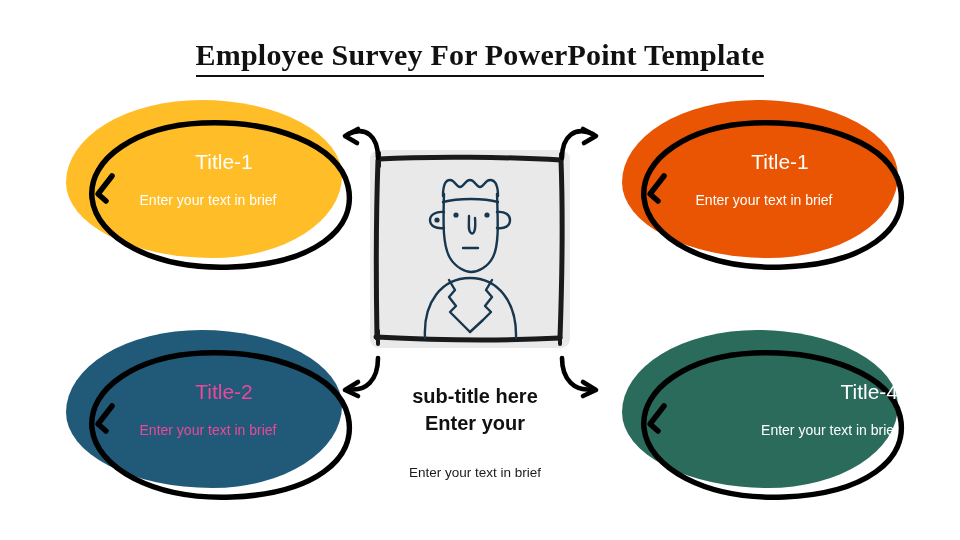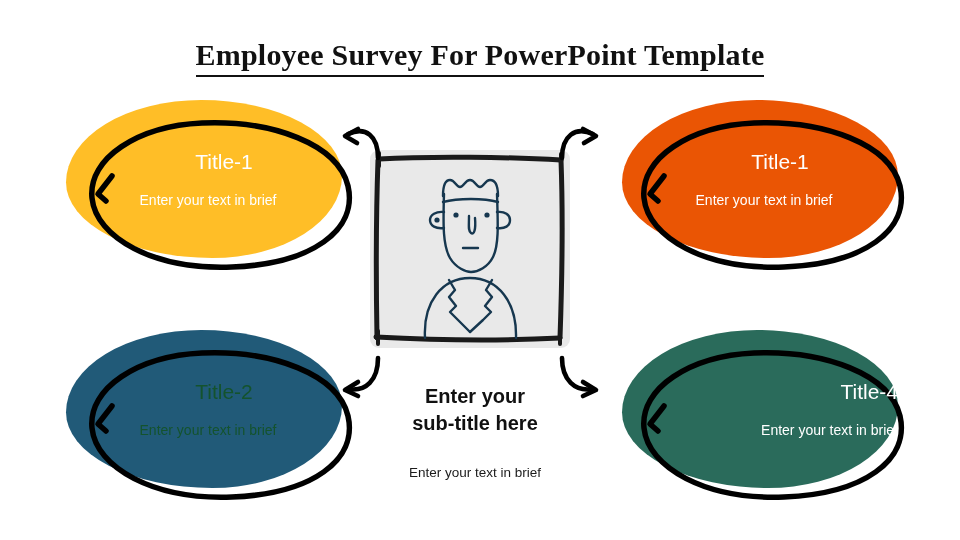--- a/index.html
+++ b/index.html
@@ -171,21 +171,21 @@
       <div class="t2">Enter your text in brief</div>
     </div>
   </div>
 
   <div class="blob" id="blob-2">
     <div class="fill" style="background: rgb(33, 90, 120);"></div>
     <svg class="sketch" viewBox="0 0 290 168">
       <path d="M16,92 C12,52 62,20 126,17 C196,14 262,38 272,80 C282,124 236,158 156,161 C78,164 20,132 16,92 Z" fill="none" stroke="#000000" stroke-width="5.5" stroke-linecap="round" transform="translate(10,6)"></path>
       <path d="M36,70 L22,88 L30,95" fill="none" stroke="#000000" stroke-width="5.5" stroke-linecap="round" stroke-linejoin="round" transform="translate(10,6)"></path>
     </svg>
-    <div class="txt" style="color: #14532d;">
+    <div class="txt" style="color: #ec4899;">
       <div class="t1">Title-2</div>
       <div class="t2">Enter your text in brief</div>
     </div>
   </div>
 
   <div class="blob" id="blob-3">
     <div class="fill" style="background: rgb(234, 85, 4);"></div>
     <svg class="sketch" viewBox="0 0 290 168">
       <path d="M16,92 C12,52 62,20 126,17 C196,14 262,38 272,80 C282,124 236,158 156,161 C78,164 20,132 16,92 Z" fill="none" stroke="#000000" stroke-width="5.5" stroke-linecap="round" transform="translate(6,6)"></path>
       <path d="M36,70 L22,88 L30,95" fill="none" stroke="#000000" stroke-width="5.5" stroke-linecap="round" stroke-linejoin="round" transform="translate(6,6)"></path>
@@ -246,22 +246,22 @@
         <circle cx="117" cy="65" r="2.6" fill="#16374F" stroke="none"></circle>
 
         <path d="M99,66 C99,76 98,81 101,83 C104,85 106,80 105,68"></path>
 
         <path d="M93,98 L108,98"></path>
       </g>
     </svg>
   </div>
 
   <div id="center-subtitle">
+    <div>sub-title here</div>
     <div>Enter your</div>
-    <div>sub-title here</div>
   </div>
   <div id="center-desc">Enter your text in brief</div>
 
   <svg id="arrows" viewBox="0 0 960 540">
 
     <g>
       <path d="M378,158 C378,136 366,126 348,134" fill="none" stroke="#000000" stroke-width="4.6" stroke-linecap="round"></path>
       <path d="M358,129 L345,136 L357,143" fill="none" stroke="#000000" stroke-width="4.6" stroke-linecap="round" stroke-linejoin="round"></path>
     </g>
 

